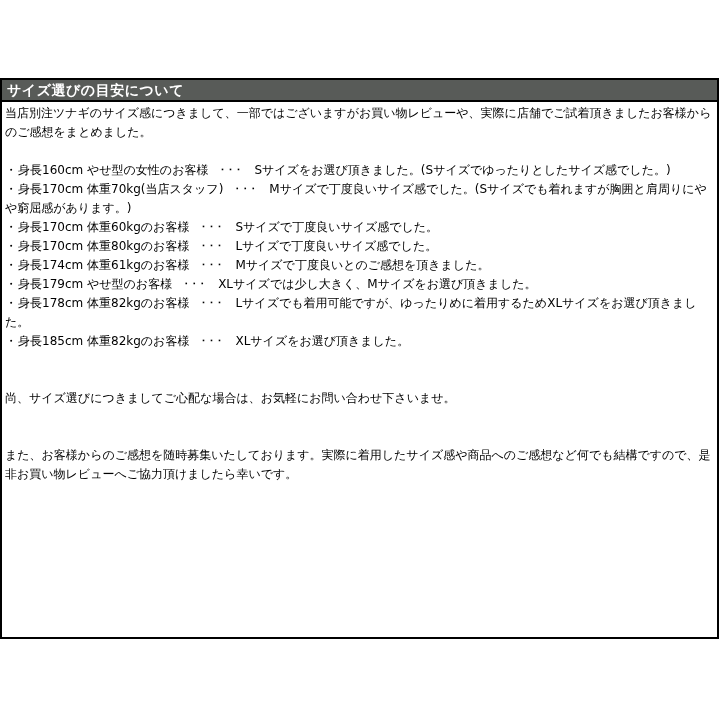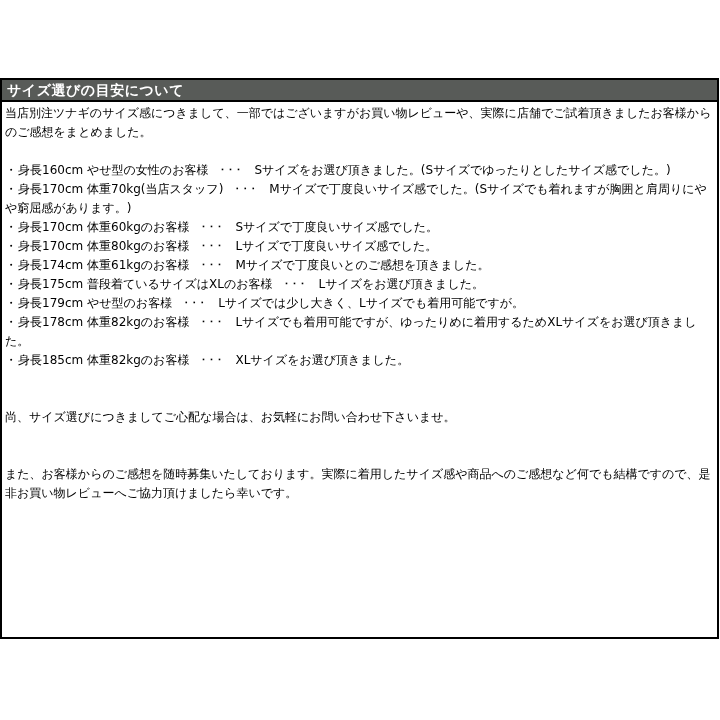--- a/index.html
+++ b/index.html
@@ -89,26 +89,23 @@
 
           <div class="feedback-item">
             <span class="bullet">・</span><span>身長170cm 体重80kgのお客様</span><span class="sep-dots">･･･</span><span>Lサイズで丁度良いサイズ感でした。</span>
           </div>
 
           <div class="feedback-item">
             <span class="bullet">・</span><span>身長174cm 体重61kgのお客様</span><span class="sep-dots">･･･</span><span>Mサイズで丁度良いとのご感想を頂きました。</span>
           </div>
 
 
-          <div class="feedback-item">
-            <span class="bullet">・</span><span>身長175cm 普段着ているサイズはXLのお客様</span><span class="sep-dots">･･･</span><span>Lサイズをお選び頂きました。</span>
-          </div>
 
           <div class="feedback-item">
-            <span class="bullet">・</span><span>身長179cm やせ型のお客様</span><span class="sep-dots">･･･</span><span>Lサイズでは少し大きく、Lサイズでも着用可能ですが。</span>
+            <span class="bullet">・</span><span>身長179cm やせ型のお客様</span><span class="sep-dots">･･･</span><span>XLサイズでは少し大きく、Mサイズをお選び頂きました。</span>
           </div>
 
 
           <div class="feedback-item">
             <span class="bullet">・</span><span>身長178cm 体重82kgのお客様</span><span class="sep-dots">･･･</span><span>Lサイズでも着用可能ですが、ゆったりめに着用するためXLサイズをお選び頂きました。</span>
           </div>
 
 
           <div class="feedback-item">
             <span class="bullet">・</span><span>身長185cm 体重82kgのお客様</span><span class="sep-dots">･･･</span><span>XLサイズをお選び頂きました。</span>

